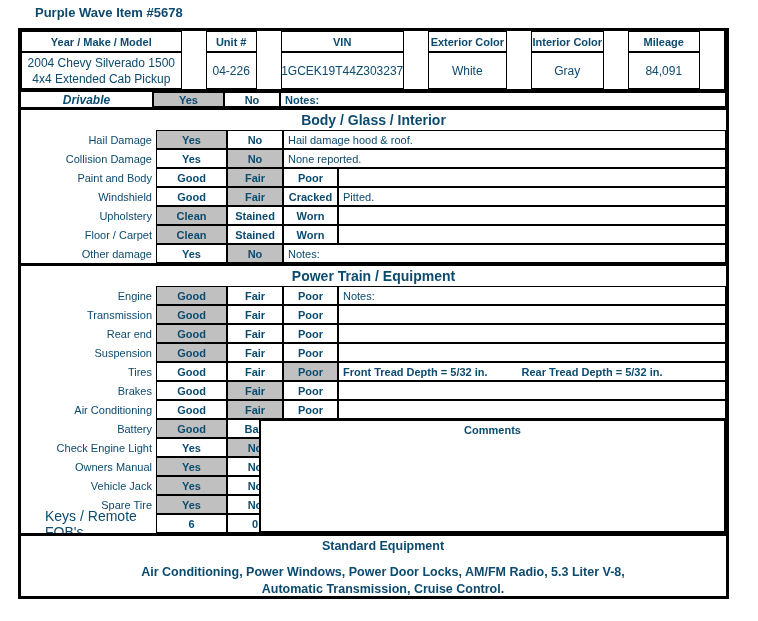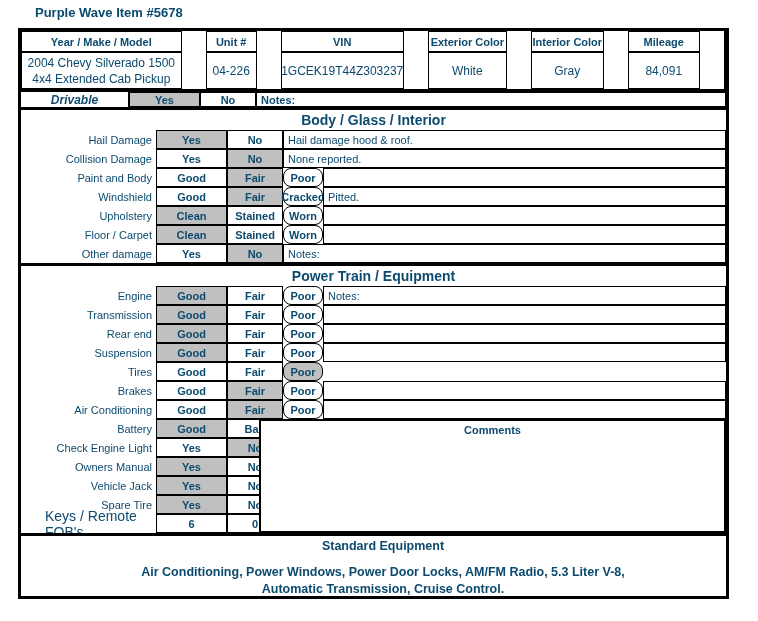--- a/index.html
+++ b/index.html
@@ -27,40 +27,40 @@
   }
   .vt-head .vt-cell { height:21px; font-weight:bold; font-size:11px; }
   .vt-data .vt-cell { height:37px; font-size:12px; line-height:16px; }
   .c1 { width:182px; } .c2 { width:58px; } .c3 { width:139px; }
   .c4 { width:90px; }  .c5 { width:82px; } .c6 { width:82px; }
   .c7 { flex:1; }
 
   
   .driv { height:21px; display:flex; }
   .driv-label {
-    width:108px; box-sizing:border-box; border-right:1px solid #000;
+    width:132px; box-sizing:border-box; border-right:1px solid #000;
     display:flex; align-items:center; justify-content:center;
     font-weight:bold; font-style:italic; font-size:12px;
   }
 
   
   .sec-title { height:20px; line-height:20px; text-align:center; font-weight:bold; font-size:14px; }
   .irow { display:flex; height:19px;padding-left:24px; }
   .rlbl {
     width:111px; box-sizing:border-box; padding-right:4px;
     display:flex; align-items:center; justify-content:flex-end; font-size:11px;
   }
   .rlbl.small { font-size:14px; }
   .opt {
     box-sizing:border-box; border:1px solid #000;
     display:flex; align-items:center; justify-content:center;
     font-weight:bold; font-size:11px; background:#fff;
   }
   .opt.sel { background:var(--hl,#c0c0c0); }
-  .opt.w1 { width:71px; } .opt.w2 { width:56px; } .opt.w3 { width:40px;border-radius:8px; }
+  .opt.w1 { width:71px; } .opt.w2 { width:56px; } .opt.w3 { width:55px; }
   .ncell {
     flex:1; box-sizing:border-box; border:1px solid #000;
     display:flex; align-items:center; padding-left:4px; font-size:11px; overflow:hidden;
   }
   .ncell.bold { font-weight:bold; }
   .ncell .note2 { margin-left:34px; }
 
   
   .comments {
     position:absolute; left:238px; top:153px; right:0; bottom:0;
@@ -215,20 +215,24 @@
             <div class="opt w3">Poor</div>
             <div class="ncell">
               <span></span>
             </div>
           </div>
           <div class="irow">
             <div class="rlbl">Tires</div>
             <div class="opt w1">Good</div>
             <div class="opt w2">Fair</div>
             <div class="opt w3 sel">Poor</div>
+            <div class="ncell bold">
+              <span>Front Tread Depth = 5/32 in.</span>
+              <span class="note2">Rear Tread Depth = 5/32 in.</span>
+            </div>
           </div>
           <div class="irow">
             <div class="rlbl">Brakes</div>
             <div class="opt w1">Good</div>
             <div class="opt w2 sel">Fair</div>
             <div class="opt w3">Poor</div>
             <div class="ncell">
               <span></span>
             </div>
           </div>

